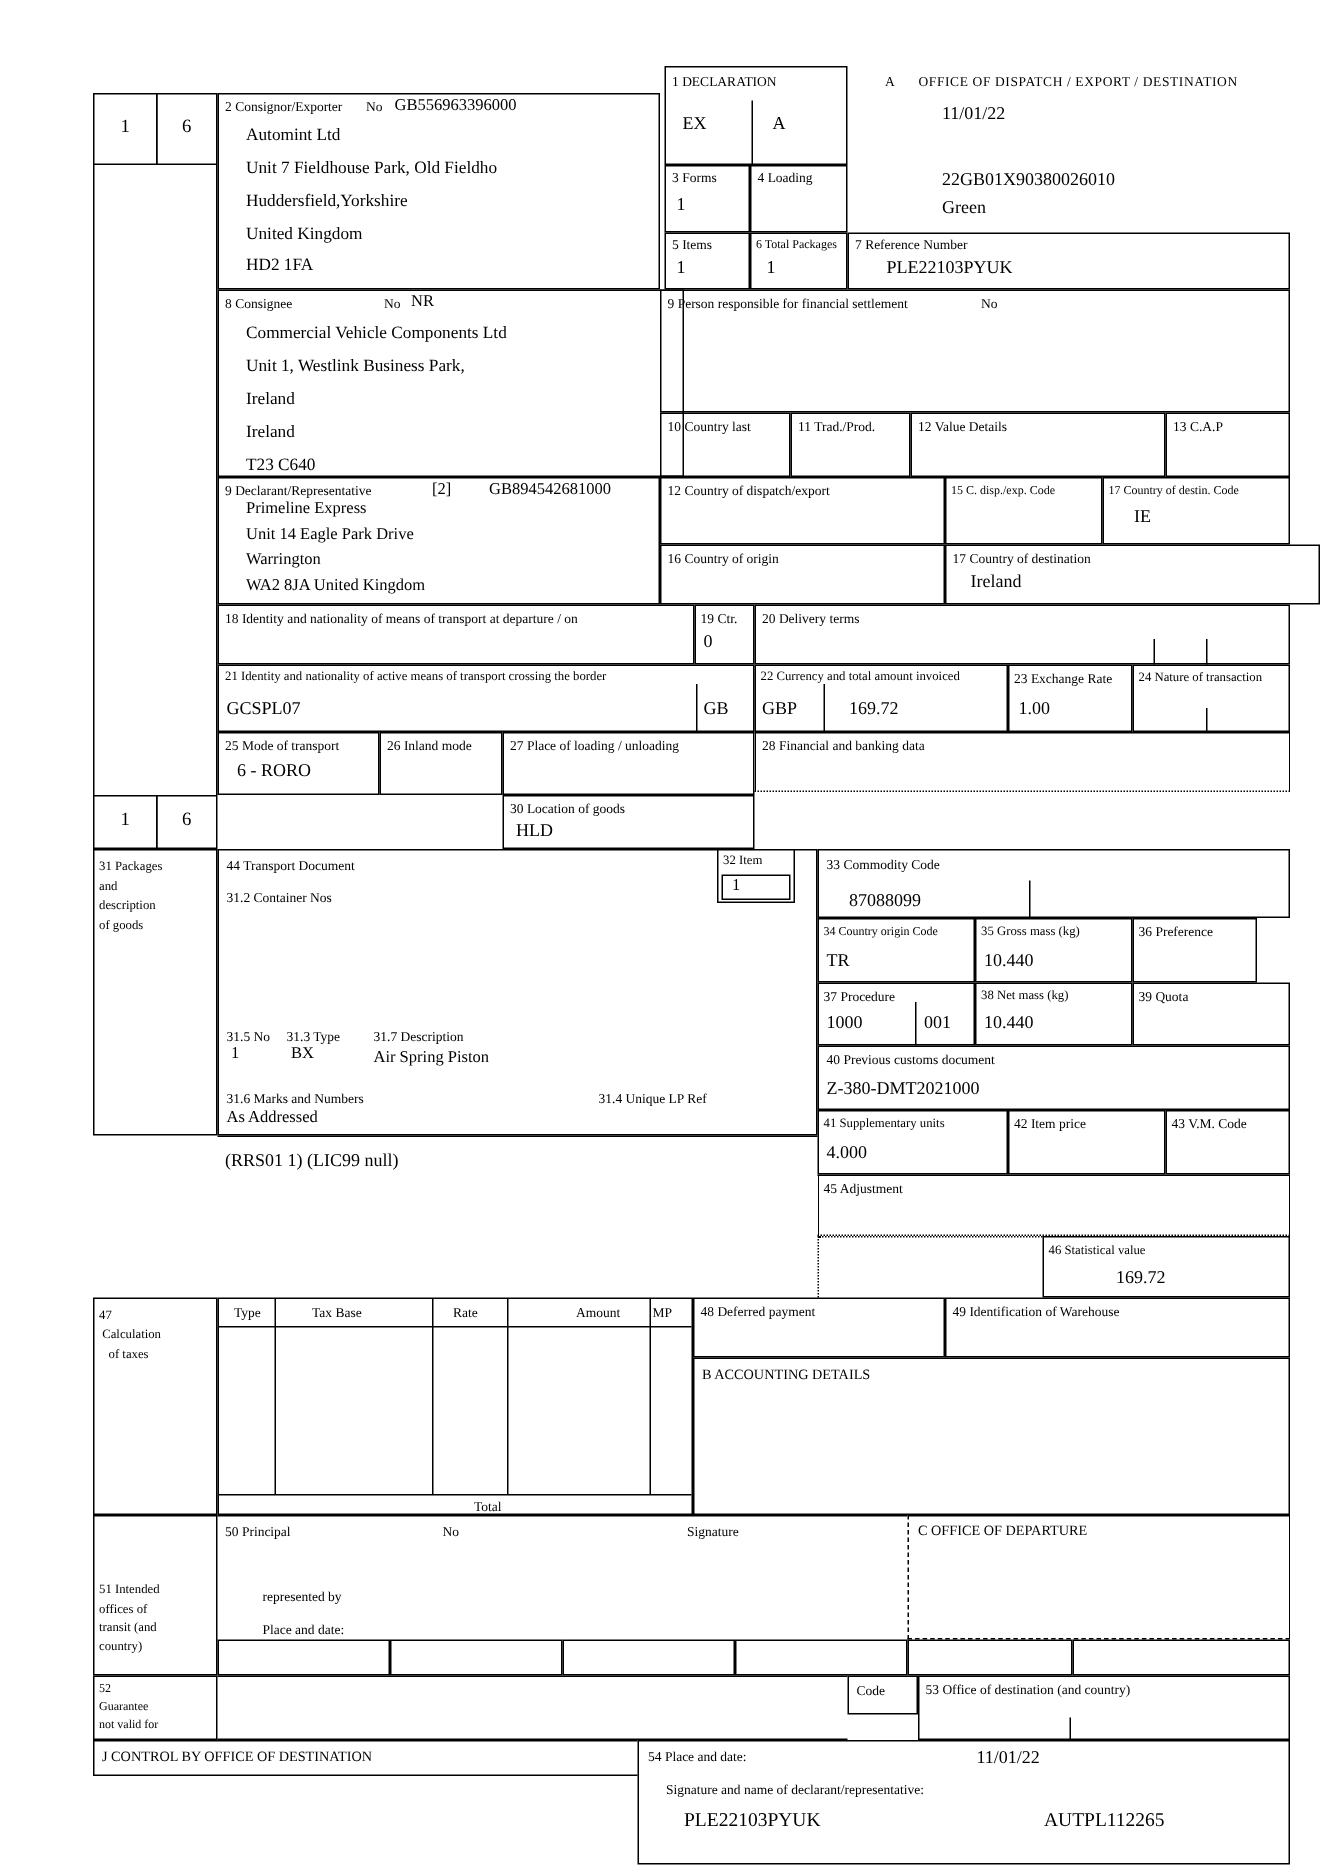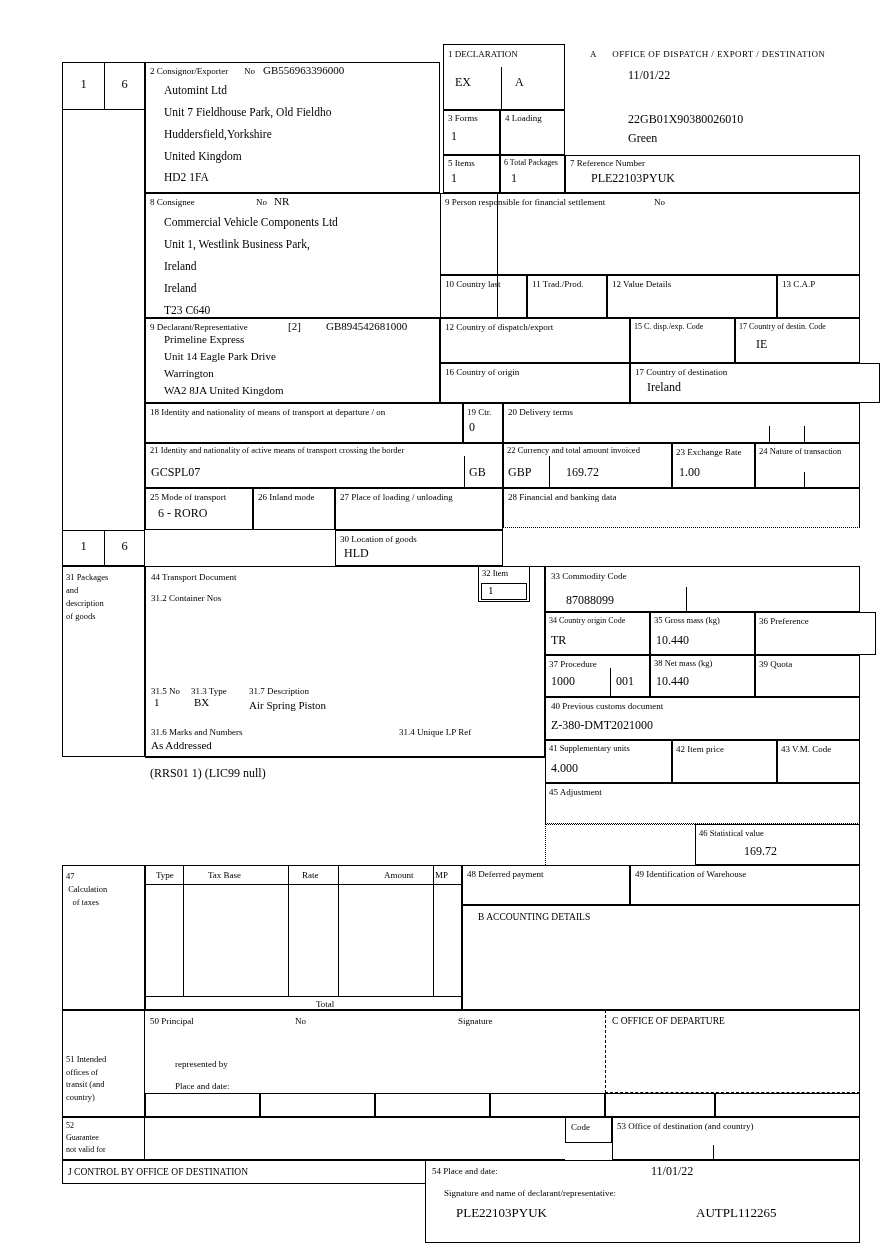--- a/index.html
+++ b/index.html
@@ -69,21 +69,21 @@
   </div>
   <div class="box" style="left:500px;top:155px;width:65px;height:38px">
     <span class="lbl s8" style="left:3px;top:2px">6 Total Packages</span>
     <span class="val" style="left:10px;top:15px">1</span>
   </div>
   <div class="box" style="left:565px;top:155px;width:295px;height:38px">
     <span class="lbl" style="left:4px;top:2px">7 Reference Number</span>
     <span class="val" style="left:25px;top:15px">PLE22103PYUK</span>
   </div>
 
-  <div class="box" style="left:145px;top:193px;width:353px;height:125px">
+  <div class="box" style="left:145px;top:193px;width:311px;height:125px">
     <span class="lbl" style="left:4px;top:3px">8 Consignee</span>
     <span class="lbl" style="left:110px;top:3px">No</span>
     <span class="val v11" style="left:128px;top:1px">NR</span>
     <span class="val v115" style="left:18px;top:22px">Commercial Vehicle Components Ltd</span>
     <span class="val v115" style="left:18px;top:44px">Unit 1, Westlink Business Park,</span>
     <span class="val v115" style="left:18px;top:66px">Ireland</span>
     <span class="val v115" style="left:18px;top:88px">Ireland</span>
     <span class="val v115" style="left:18px;top:110px">T23 C640</span>
   </div>
 
@@ -236,21 +236,21 @@
     <div class="vline" style="left:140px;top:20px;height:25px"></div>
   </div>
   <div class="box" style="left:545px;top:612px;width:105px;height:43px">
     <span class="lbl s8" style="left:3px;top:3px">34 Country origin Code</span>
     <span class="val" style="left:5px;top:20px">TR</span>
   </div>
   <div class="box" style="left:650px;top:612px;width:105px;height:43px">
     <span class="lbl s85" style="left:3px;top:3px">35 Gross mass (kg)</span>
     <span class="val" style="left:5px;top:20px">10.440</span>
   </div>
-  <div class="box" style="left:755px;top:612px;width:121px;height:43px">
+  <div class="box" style="left:755px;top:612px;width:83px;height:43px">
     <span class="lbl" style="left:3px;top:3px">36 Preference</span>
   </div>
   <div class="box" style="left:545px;top:655px;width:105px;height:42px">
     <span class="lbl" style="left:3px;top:3px">37 Procedure</span>
     <span class="val" style="left:5px;top:18px">1000</span>
     <div class="vline" style="left:64px;top:12px;height:29px"></div>
     <span class="val" style="left:70px;top:18px">001</span>
   </div>
   <div class="box" style="left:650px;top:655px;width:105px;height:42px">
     <span class="lbl s85" style="left:3px;top:3px">38 Net mass (kg)</span>
@@ -303,21 +303,21 @@
     <span class="lbl" style="left:170px;top:133px">Total</span>
   </div>
 
   <div class="box" style="left:462px;top:865px;width:168px;height:40px">
     <span class="lbl" style="left:4px;top:3px">48 Deferred payment</span>
   </div>
   <div class="box" style="left:630px;top:865px;width:230px;height:40px">
     <span class="lbl" style="left:4px;top:3px">49 Identification of Warehouse</span>
   </div>
   <div class="box" style="left:462px;top:905px;width:398px;height:105px">
-    <span class="lbl s95" style="left:15px;top:6px">B ACCOUNTING DETAILS</span>
+    <span class="lbl s95" style="left:5px;top:6px">B ACCOUNTING DETAILS</span>
   </div>
 
   <div class="area" style="left:145px;top:1010px;width:460px;height:83px;border-top:1px solid #000">
     <span class="lbl" style="left:5px;top:5px">50 Principal</span>
     <span class="lbl" style="left:150px;top:5px">No</span>
     <span class="lbl" style="left:313px;top:5px">Signature</span>
     <span class="lbl" style="left:30px;top:48px">represented by</span>
     <span class="lbl" style="left:30px;top:70px">Place and date:</span>
   </div>
   <div class="area" style="left:605px;top:1010px;width:255px;height:83px;border-top:1px solid #000;border-right:1px solid #000;border-left:1px dashed #000;border-bottom:1px dashed #000">

